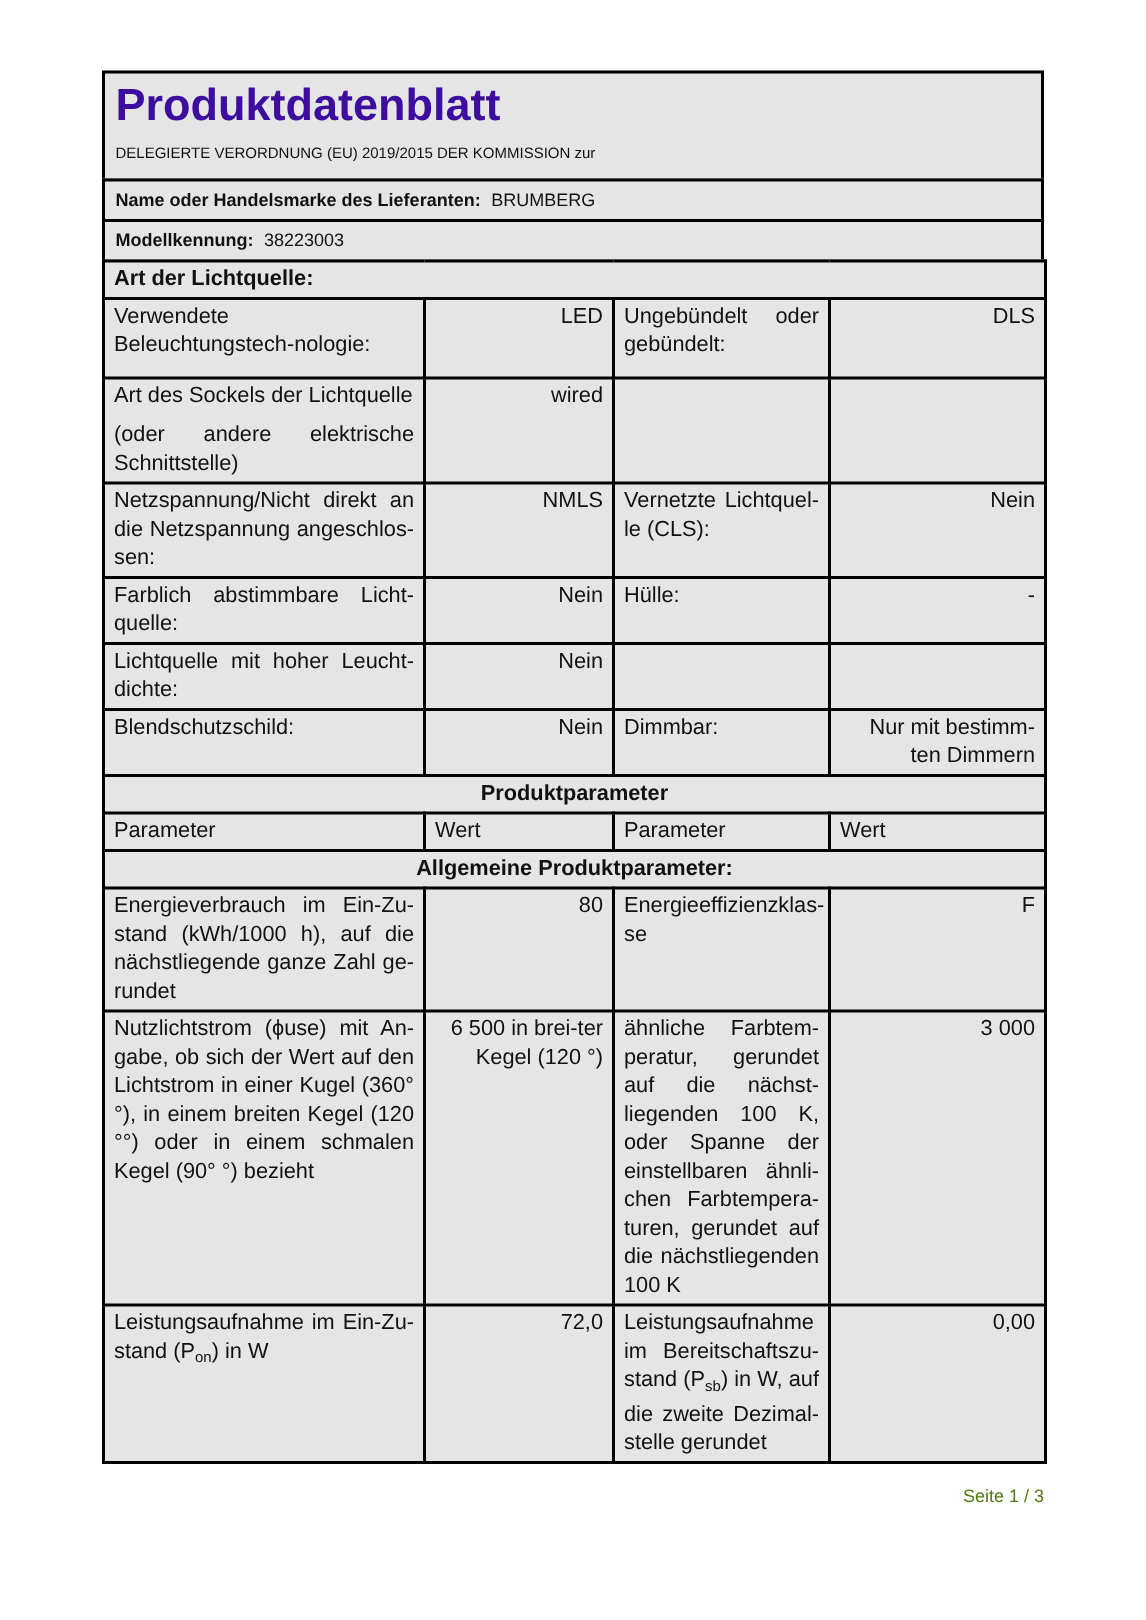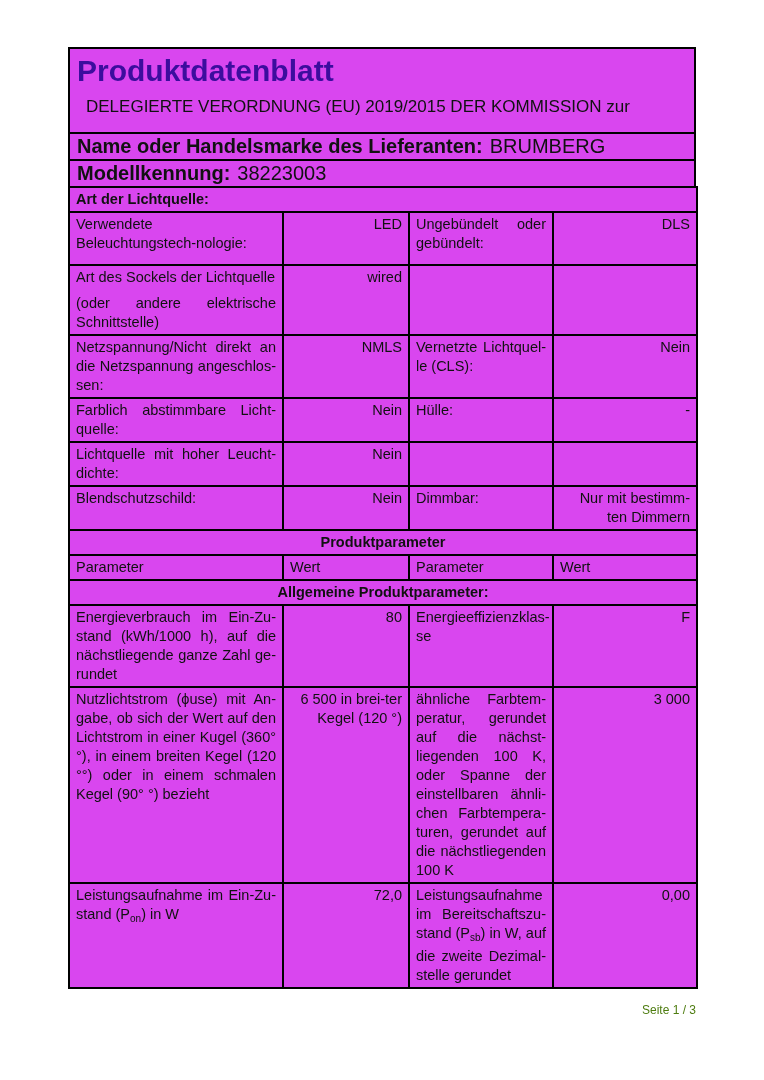--- a/index.html
+++ b/index.html
@@ -18,38 +18,38 @@
   }
   .doc {
     width: 628px;
     margin-left: 68px;
     padding-top: 47px;
     box-sizing: border-box;
   }
   .block {
     border: 2px solid #000;
     box-sizing: border-box;
-    background: #d946ef;
+    background: #e5e5e5;
   }
   .block + .block { margin-top: -2px; }
   .block.gap-above { margin-top: 5px; }
 
   .header-block { padding: 5px 7px 7px 7px; }
   .doc-title {
     margin: 0 0 5px 0;
     font-size: 30px;
     line-height: 34px;
     font-weight: bold;
     color: #3c0d9e;
     letter-spacing: 0px;
   }
-  .subtitle { margin: 9px; font-size: 17px; line-height: 19px; }
+  .subtitle { margin: 0; font-size: 10px; line-height: 19px; }
   .subtitle span { display: block; }
 
-  .label-row { padding: 3px 7px; font-size: 20px; line-height: 19px; }
+  .label-row { padding: 3px 7px; font-size: 12px; line-height: 19px; }
   .label-row .lbl { font-weight: bold; }
   .label-row .val { margin-left: 7px; }
 
   table.grid {
     border-collapse: collapse;
     table-layout: fixed;
     width: 628px;
     font-size: 14.5px;
   }
   table.grid td {

